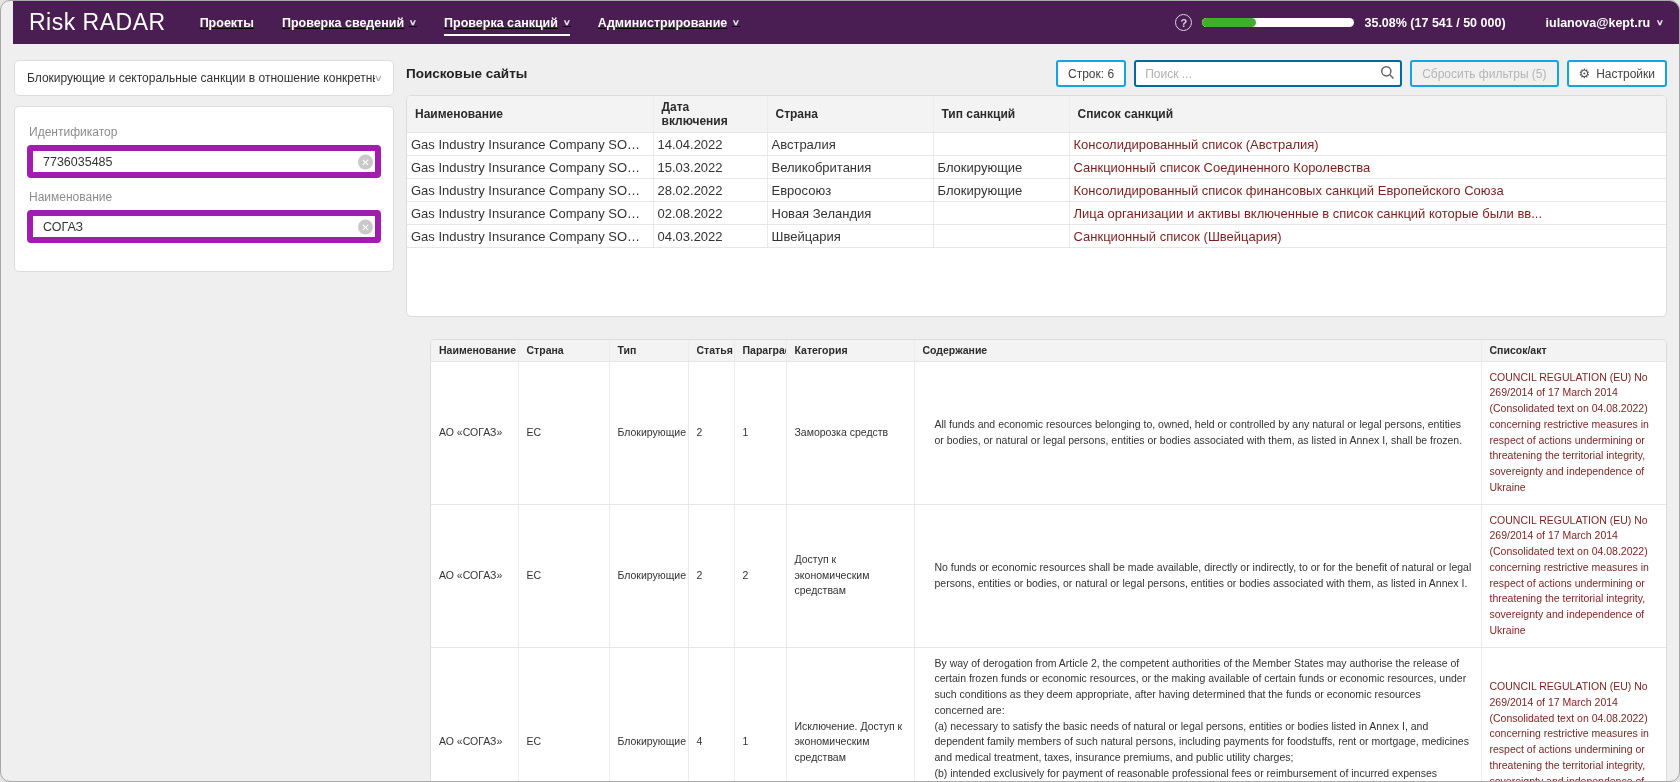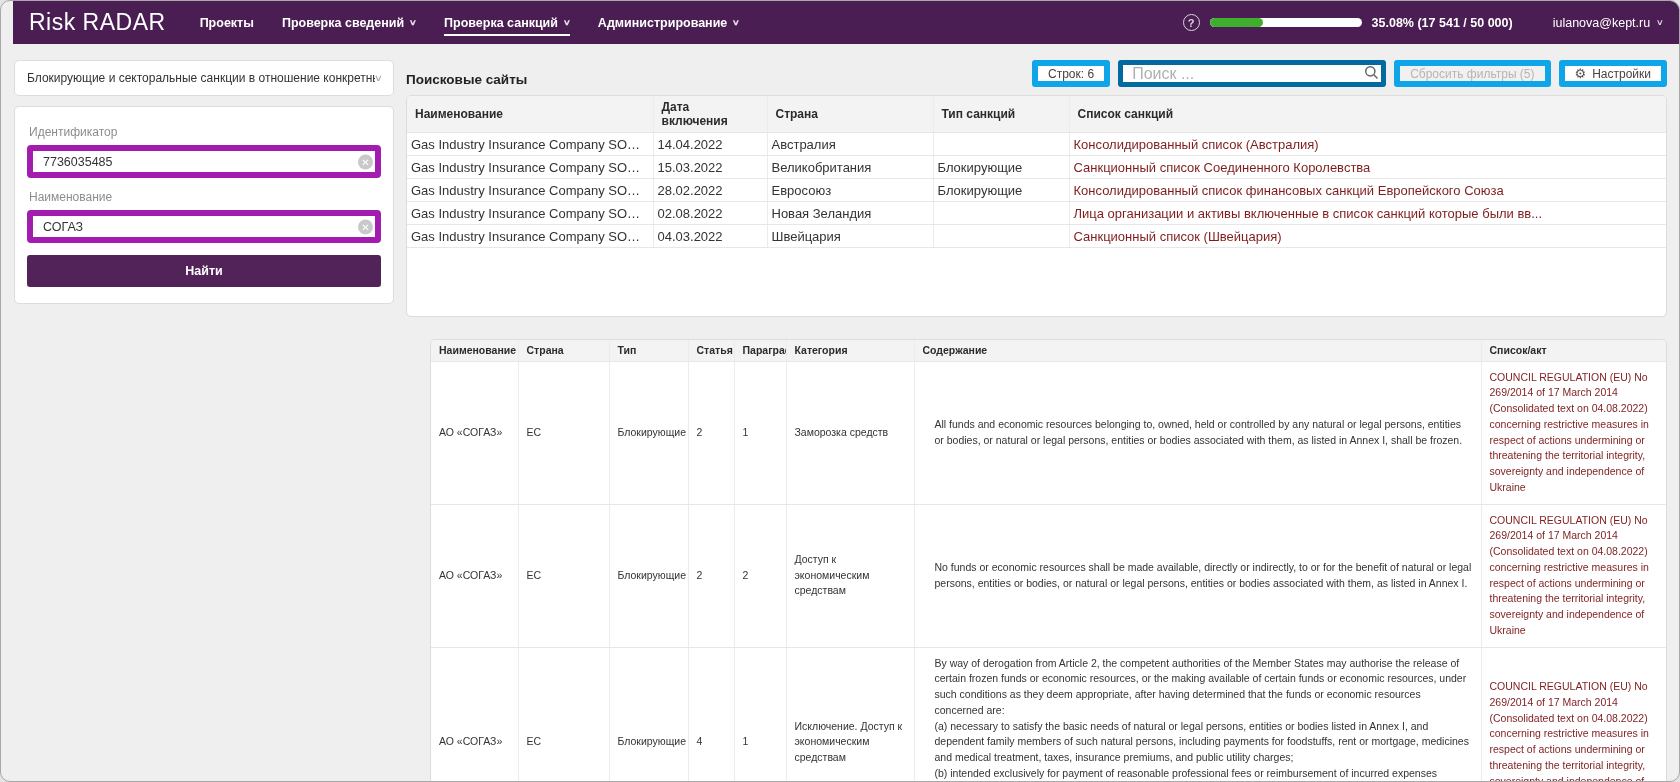--- a/index.html
+++ b/index.html
@@ -4,32 +4,32 @@
 <style>
   * { margin:0; padding:0; box-sizing:border-box; }
   html,body { width:1680px; height:782px; }
   body { font-family:"Liberation Sans", sans-serif; background:#e4e4e4; }
   .frame { width:1680px; height:782px; border:1px solid #a8a8a8; border-radius:10px; overflow:hidden;
            background:#efefef; display:flex; flex-direction:column; }
 
   
   .topbar { height:43px; background:#4a1e52; display:flex; align-items:center; padding:0 16px; flex-shrink:0;margin-left:12px; }
   .logo { color:#fff; font-size:23px; font-weight:400; letter-spacing:.5px; margin-right:34px; white-space:nowrap; }
-  .nav { display:flex; align-items:flex-start; gap:28px; }
+  .nav { display:flex; align-items:flex-start; gap:28px;text-decoration:underline; }
   .nav-item { color:#fff; font-size:12.5px; font-weight:bold; display:flex; align-items:center; gap:6px;
               cursor:pointer; position:relative; padding:8px 0; white-space:nowrap; }
   .chev { font-size:8px; opacity:.85; transform:scaleX(1.4); }
   .nav-item.active::after { content:""; position:absolute; left:0; right:0; bottom:2px; height:2px; background:#fff; }
   .top-right { margin-left:auto; display:flex; align-items:center; gap:10px; }
   .help { width:17px; height:17px; border:1.5px solid #ded3e0; border-radius:50%; color:#ded3e0; font-size:11px;
           font-weight:bold; display:flex; align-items:center; justify-content:center; flex-shrink:0; }
   .pbar { width:152px; height:9px; background:#fff; border-radius:5px; overflow:hidden; }
   .pfill { height:100%; background:#3fae2e; border-radius:5px; }
   .ptext { color:#fff; font-size:12.5px; font-weight:bold; white-space:nowrap; }
-  .user { color:#fff; font-size:12.5px; font-weight:normal; margin-left:30px; display:flex; gap:7px; align-items:center; cursor:pointer; white-space:nowrap; }
+  .user { color:#fff; font-size:12.5px; font-weight:bold; margin-left:30px; display:flex; gap:7px; align-items:center; cursor:pointer; white-space:nowrap; }
 
   
   .content { flex:1; display:flex; padding:16px 12px 0 13px; gap:12px; overflow:hidden; }
   .leftcol { width:380px; flex-shrink:0; }
   .maincol { flex:1; min-width:0; }
 
   
   .card { background:#fff; border:1px solid #dcdcdc; border-radius:5px; }
   .type-select { display:flex; align-items:center; justify-content:space-between; padding:10px 12px; cursor:pointer; margin-bottom:10px; }
   .type-select span { font-size:12px; color:#333; white-space:nowrap; overflow:hidden; }
@@ -40,29 +40,29 @@
   .input-wrap input { width:100%; height:33px; border:6px solid #a21caf; border-radius:4px; padding:0 30px 0 10px;
                       font-size:12.5px; color:#333; font-family:inherit; background:#fff; }
   .clear-btn { position:absolute; right:8px; top:50%; transform:translateY(-50%); width:15px; height:15px;
                border-radius:50%; background:#c9c9c9; color:#fff; font-size:10px; line-height:15px;
                text-align:center; cursor:pointer; }
   .hint { font-size:9px; font-style:italic; color:#a5a5a5; margin:6px 2px 12px; }
   .find-btn { width:100%; height:32px; background:#522358; color:#fff; border:none; border-radius:3px;
               font-size:12.5px; font-weight:bold; cursor:pointer; font-family:inherit; }
 
   
-  .sec1-head { display:flex; align-items:flex-end; margin-bottom:8px; }
+  .sec1-head { display:flex; align-items:center; margin-bottom:8px; }
   .sec-title { font-size:13.5px; font-weight:bold; color:#222; }
   .toolbar { margin-left:auto; display:flex; align-items:center; gap:8px; }
-  .tbtn { height:27px; background:#fff; border:6px solid #0ea5e9; border-radius:3px; font-size:12px; color:#444;
+  .tbtn { height:27px; background:#fff; border:2px solid #0ea5e9; border-radius:3px; font-size:12px; color:#444;
           padding:0 10px; display:flex; align-items:center; gap:6px; cursor:pointer; font-family:inherit; white-space:nowrap; }
   .tbtn.disabled { color:#b5b5b5; background:#f1f1f1; cursor:default; }
   .search-wrap { position:relative; }
-  .search-wrap input { width:268px; height:27px; border:5px solid #0369a1; border-radius:3px; padding:0 28px 0 9px;
-                       font-size:16px; color:#a21caf; font-family:inherit; background:#fff; }
+  .search-wrap input { width:268px; height:27px; border:2px solid #0369a1; border-radius:3px; padding:0 28px 0 9px;
+                       font-size:12px; color:#a21caf; font-family:inherit; background:#fff; }
   .search-wrap input::placeholder { color:#b0b0b0; }
   .search-ico { position:absolute; right:7px; top:5px; }
   .gear { font-size:13px; color:#555; }
 
   
   table { border-collapse:collapse; width:100%; table-layout:fixed; }
   th { text-align:left; font-weight:bold; color:#2b2b2b; background:#f3f3f3; }
   th, td { border-bottom:1px solid #e7e7e7; border-right:1px solid #ececec; overflow:hidden; }
   th:last-child, td:last-child { border-right:none; }
 
@@ -127,21 +127,20 @@
         <div class="field-label">Идентификатор</div>
         <div class="input-wrap">
           <input type="text" value="7736035485" style="">
           <div class="clear-btn">✕</div>
         </div>
         <div class="field-label">Наименование</div>
         <div class="input-wrap">
           <input type="text" value="СОГАЗ" style="">
           <div class="clear-btn">✕</div>
         </div>
-        <button class="find-btn">Найти</button>
       </div>
     </div>
 
     <div class="maincol">
 
       <div class="sec1-head">
         <div class="sec-title">Поисковые сайты</div>
         <div class="toolbar">
           <button class="tbtn">Строк: 6</button>
           <div class="search-wrap">

